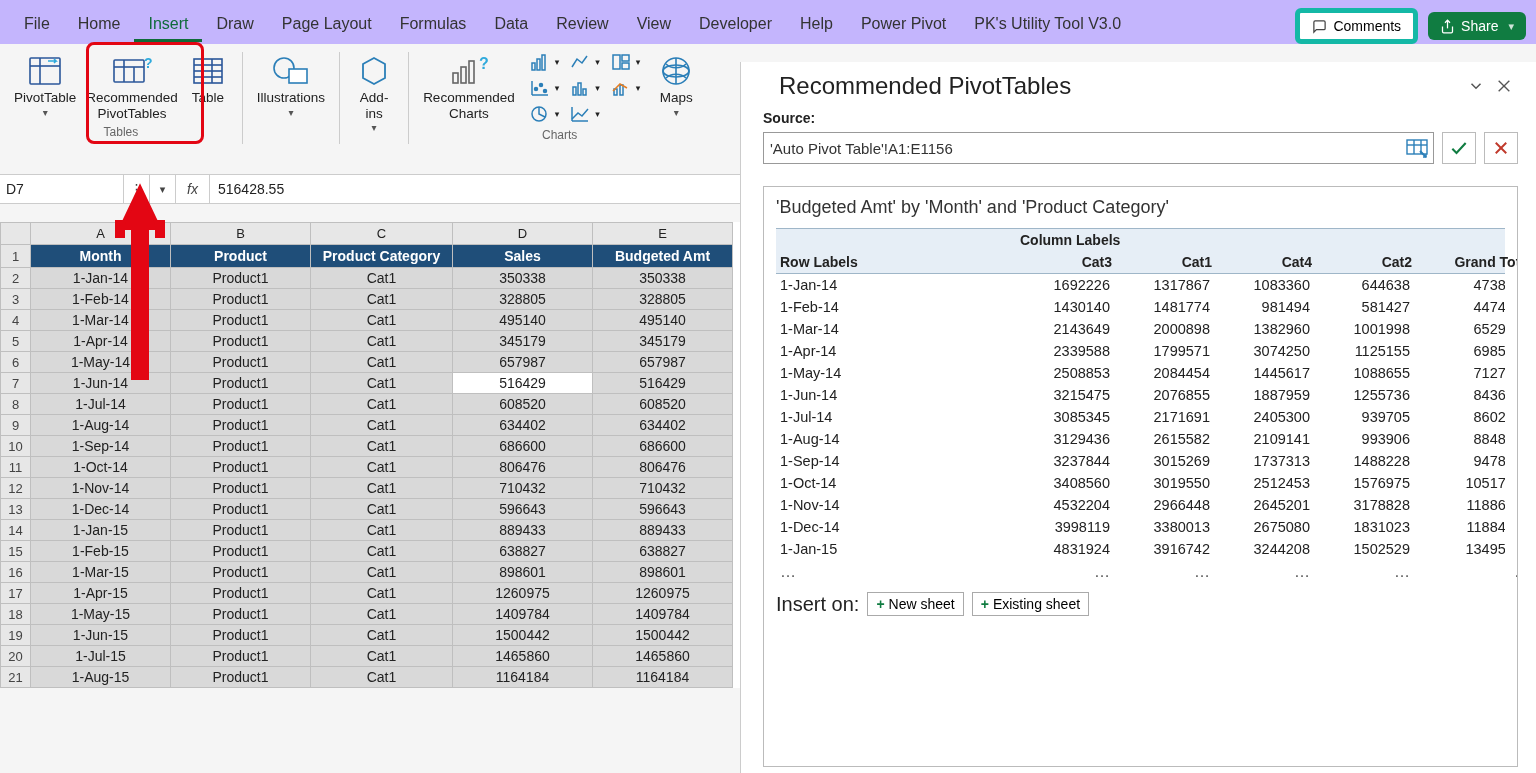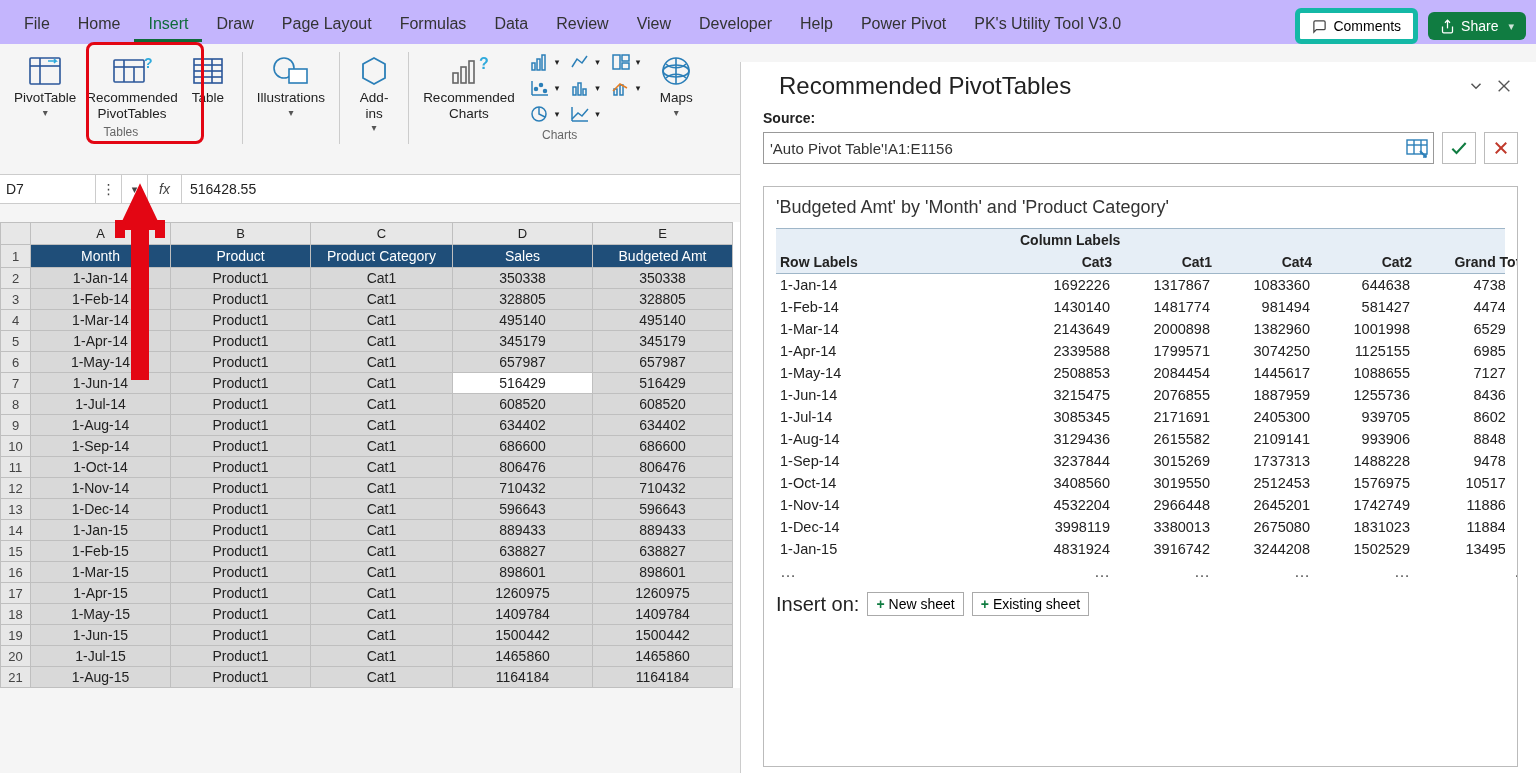--- a/index.html
+++ b/index.html
@@ -119,21 +119,21 @@
   }
   .mini-btn .ic { width:22px; height:20px; display:inline-flex; align-items:center; justify-content:center;}
 
   
   .formula-bar {
     display:flex; align-items:center; background:#fff;
     border-top:1px solid #ccc; border-bottom:1px solid #ccc;
     height:30px;
   }
   .name-box {
-    width:96px; padding:2px 6px; border-right:1px solid #ccc; font-size:14px; height:100%;
+    width:124px; padding:2px 6px; border-right:1px solid #ccc; font-size:14px; height:100%;
     display:flex; align-items:center;
   }
   .fb-ctrl {
     width:26px; text-align:center; color:#444; height:100%; display:flex; align-items:center; justify-content:center; border-right:1px solid #ccc;
   }
   .fx-label { width:34px; text-align:center; font-style:italic; color:#444; height:100%; display:flex; align-items:center; justify-content:center; border-right:1px solid #ccc;}
   .formula-input { flex:1; padding:2px 8px; font-size:14px; height:100%; display:flex; align-items:center;}
 
   
   .sheet-area {
@@ -148,21 +148,21 @@
     border:1px solid #bfbfbf;
   }
   .sheet th.col {
     background:#e7e7e7; text-align:center; font-weight:normal; padding:1px 0; font-size:13px;
     height:20px;
   }
   .sheet th.rownum {
     width:30px; background:#e7e7e7; border:1px solid #bfbfbf; text-align:center; font-weight:normal; font-size:13px; color:#444;
   }
   .sheet tr.hdr td {
-    background:#1f4e79; color:#fff; font-weight:400; text-align:center; font-size:14px; padding:3px 0;
+    background:#1f4e79; color:#fff; font-weight:700; text-align:center; font-size:14px; padding:3px 0;
   }
   .sheet tr.data td {
     background:#d9d9d9; text-align:center; padding:2px 0; font-size:14px;
   }
   .sheet tr.data td.active {
     background:#fff;
   }
   .colA{width:140px;} .colB{width:140px;} .colC{width:142px;} .colD{width:140px;} .colE{width:140px;}
 
   
@@ -834,21 +834,21 @@
           <div class="num">3019550</div>
           <div class="num">2512453</div>
           <div class="num">1576975</div>
           <div class="num">10517537</div>
         </div>
         <div class="pv-row">
           <div class="lab">1-Nov-14</div>
           <div class="num">4532204</div>
           <div class="num">2966448</div>
           <div class="num">2645201</div>
-          <div class="num">1742749</div>
+          <div class="num">3178828</div>
           <div class="num">11886601</div>
         </div>
         <div class="pv-row">
           <div class="lab">1-Dec-14</div>
           <div class="num">3998119</div>
           <div class="num">3380013</div>
           <div class="num">2675080</div>
           <div class="num">1831023</div>
           <div class="num">11884234</div>
         </div>

